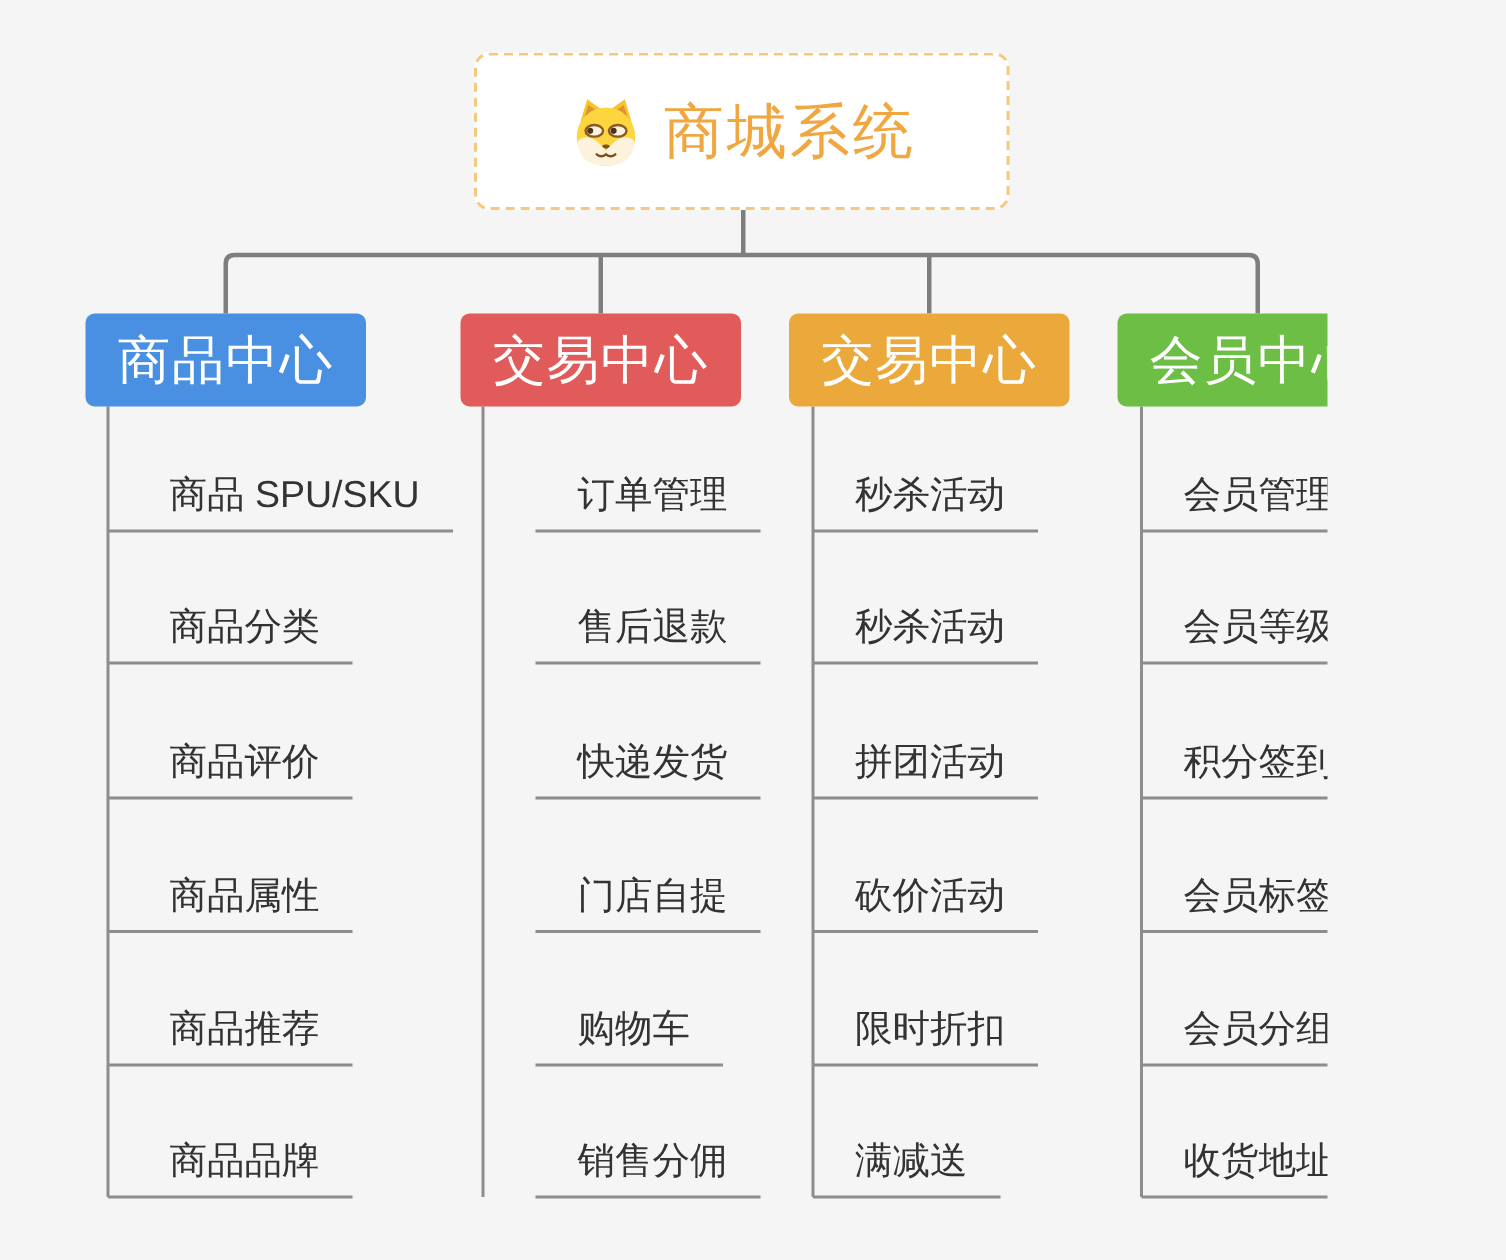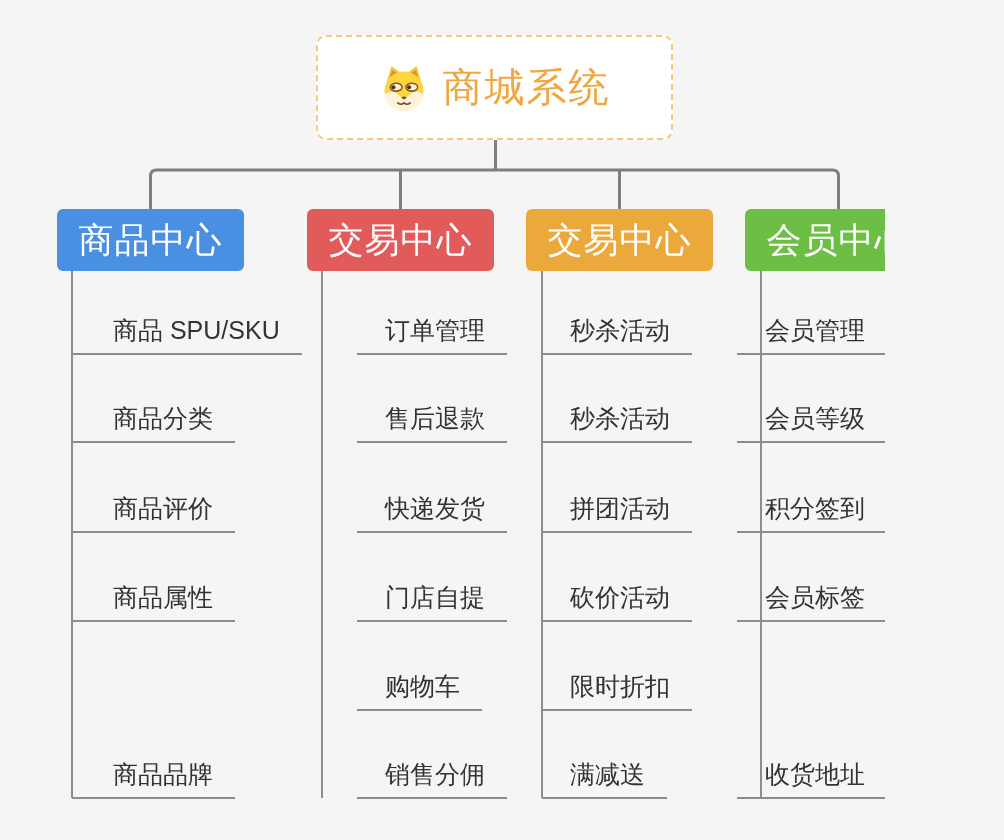--- a/index.html
+++ b/index.html
@@ -61,21 +61,21 @@
     font-size:25px;
     line-height:34px;
     color:#333333;
     padding:0 22px 6px 28px;
     border-bottom:2px solid #8d8d8d;
     white-space:nowrap;
   }
   .c0{left:72px;padding-left:41px;}
   .c1{left:322px;margin-left:35px;}
   .c2{left:542px;}
-  .c3{left:737px;}
+  .c3{left:761px;}
   .r0{top:313px;}
   .r1{top:401px;}
   .r2{top:491px;}
   .r3{top:580px;}
   .r4{top:669px;}
   .r5{top:757px;}
 </style>
 </head>
 <body>
 
@@ -126,35 +126,37 @@
     <span>交易中心</span>
   </div>
   <div class="branch-box b3" style="background: rgb(108, 190, 69);">
     <span>会员中心</span>
   </div>
 
   <div class="leaf c0 r0">商品 SPU/SKU</div>
   <div class="leaf c0 r1">商品分类</div>
   <div class="leaf c0 r2">商品评价</div>
   <div class="leaf c0 r3">商品属性</div>
+  <div class="leaf c0 r4">商品推荐</div>
   <div class="leaf c0 r5">商品品牌</div>
 
   <div class="leaf c1 r0">订单管理</div>
   <div class="leaf c1 r1">售后退款</div>
   <div class="leaf c1 r2">快递发货</div>
   <div class="leaf c1 r3">门店自提</div>
   <div class="leaf c1 r5">销售分佣</div>
   <div class="leaf c1 r4">购物车</div>
 
   <div class="leaf c2 r0">秒杀活动</div>
   <div class="leaf c2 r1">秒杀活动</div>
   <div class="leaf c2 r2">拼团活动</div>
   <div class="leaf c2 r3">砍价活动</div>
   <div class="leaf c2 r4">限时折扣</div>
   <div class="leaf c2 r5">满减送</div>
 
   <div class="leaf c3 r0">会员管理</div>
   <div class="leaf c3 r1">会员等级</div>
   <div class="leaf c3 r2">积分签到</div>
   <div class="leaf c3 r3">会员标签</div>
+  <div class="leaf c3 r4">会员分组</div>
   <div class="leaf c3 r5">收货地址</div>
 
 </div>
 
 </body></html>

